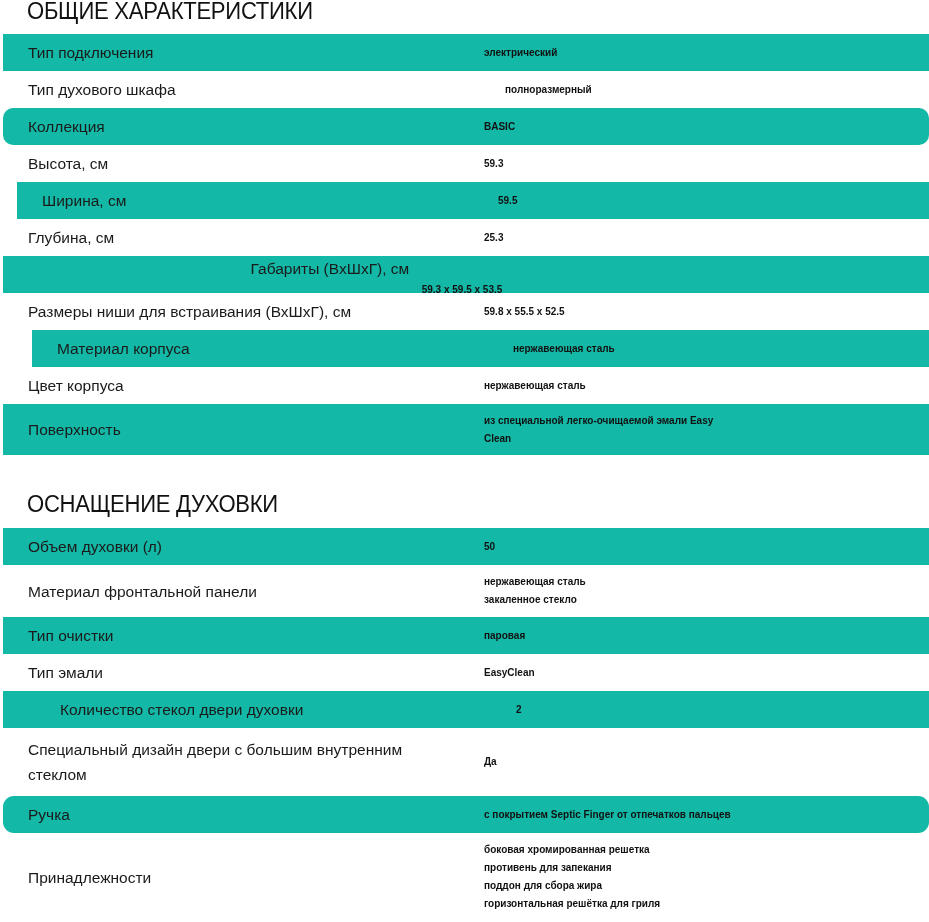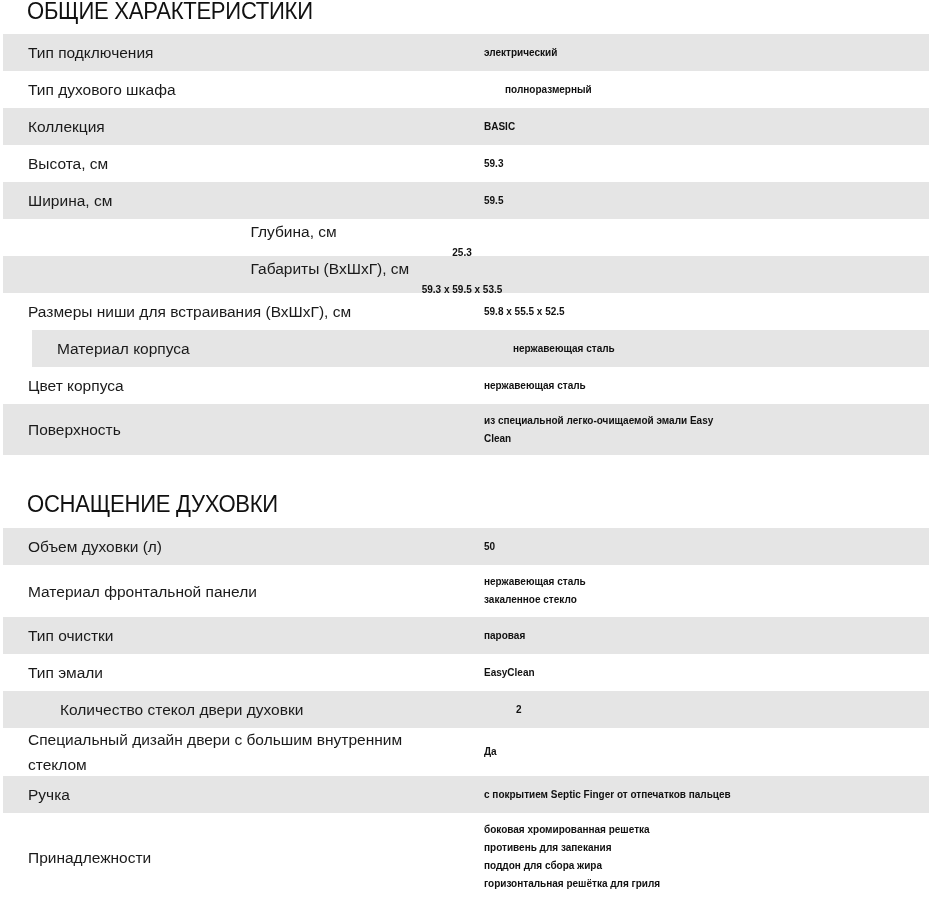--- a/index.html
+++ b/index.html
@@ -2,52 +2,52 @@
 <html><head>
   <meta charset="utf-8">
   <style>
     html, body { margin: 0; padding: 0; background: #ffffff; }
     body { width: 929px; height: 922px; overflow: hidden; position: relative;
            font-family: "Liberation Sans", sans-serif; color: #111111; }
     .section-title { position: absolute; left: 27px; font-size: 23px; font-weight: 300;
                      letter-spacing: -0.3px; color: #111; line-height: 1; transform: scaleX(0.96); transform-origin: left; }
     .table { position: absolute; left: 3px; width: 926px; }
     .row { display: flex; align-items: center; box-sizing: border-box; }
-    .row.shaded { background: #e5e5e5; }
+    .row.shaded { background: #14b8a6; }
     .cell-label { width: 481px; padding-left: 25px; box-sizing: border-box; font-size: 15.5px;
                   color: #1a1a1a; line-height: 25px; }
     .cell-value { flex: 1; font-size: 10px; font-weight: bold; color: #111; line-height: 18px;
                   white-space: pre-line; padding-right: 8px; }
   </style>
 </head>
 <body>
 
 <div class="section-title" style="top:0px;">ОБЩИЕ ХАРАКТЕРИСТИКИ</div>
 <div class="table" style="top:34px;">
   <div class="row shaded" style="height:37px;">
     <div class="cell-label">Тип подключения</div>
     <div class="cell-value">электрический</div>
   </div>
   <div class="row" style="height:37px;gap:21px;">
     <div class="cell-label">Тип духового шкафа</div>
     <div class="cell-value">полноразмерный</div>
   </div>
-  <div class="row shaded" style="height:37px;">
+  <div class="row shaded" style="height:37px;border-radius:10px;">
     <div class="cell-label">Коллекция</div>
     <div class="cell-value">BASIC</div>
   </div>
   <div class="row" style="height:37px;">
     <div class="cell-label">Высота, см</div>
     <div class="cell-value">59.3</div>
   </div>
-  <div class="row shaded" style="height:37px;">
+  <div class="row shaded" style="height:37px;margin-left:14px;">
     <div class="cell-label">Ширина, см</div>
     <div class="cell-value">59.5</div>
   </div>
-  <div class="row" style="height:37px;flex-direction:column;">
+  <div class="row" style="height:37px;">
     <div class="cell-label">Глубина, см</div>
     <div class="cell-value">25.3</div>
   </div>
   <div class="row shaded" style="height:37px;flex-direction:column;">
     <div class="cell-label">Габариты (ВхШхГ), см</div>
     <div class="cell-value">59.3 x 59.5 x 53.5</div>
   </div>
   <div class="row" style="height:37px;">
     <div class="cell-label">Размеры ниши для встраивания (ВхШхГ), см</div>
     <div class="cell-value">59.8 x 55.5 x 52.5</div>
@@ -83,25 +83,25 @@
     <div class="cell-value">паровая</div>
   </div>
   <div class="row" style="height:37px;">
     <div class="cell-label">Тип эмали</div>
     <div class="cell-value">EasyClean</div>
   </div>
   <div class="row shaded" style="height:37px;padding-left:32px;">
     <div class="cell-label">Количество стекол двери духовки</div>
     <div class="cell-value">2</div>
   </div>
-  <div class="row" style="height:48px;">
+  <div class="row" style="height:68px;">
     <div class="cell-label" style="padding-right:20px;">Специальный дизайн двери с большим внутренним стеклом</div>
     <div class="cell-value">Да</div>
   </div>
-  <div class="row shaded" style="height:37px;">
+  <div class="row shaded" style="height:37px;border-radius:11px;">
     <div class="cell-label">Ручка</div>
     <div class="cell-value" style="white-space:nowrap;">с покрытием Septic Finger от отпечатков пальцев</div>
   </div>
   <div class="row" style="height:88px;">
     <div class="cell-label">Принадлежности</div>
     <div class="cell-value">боковая хромированная решетка
 противень для запекания
 поддон для сбора жира
 горизонтальная решётка для гриля</div>
   </div>

